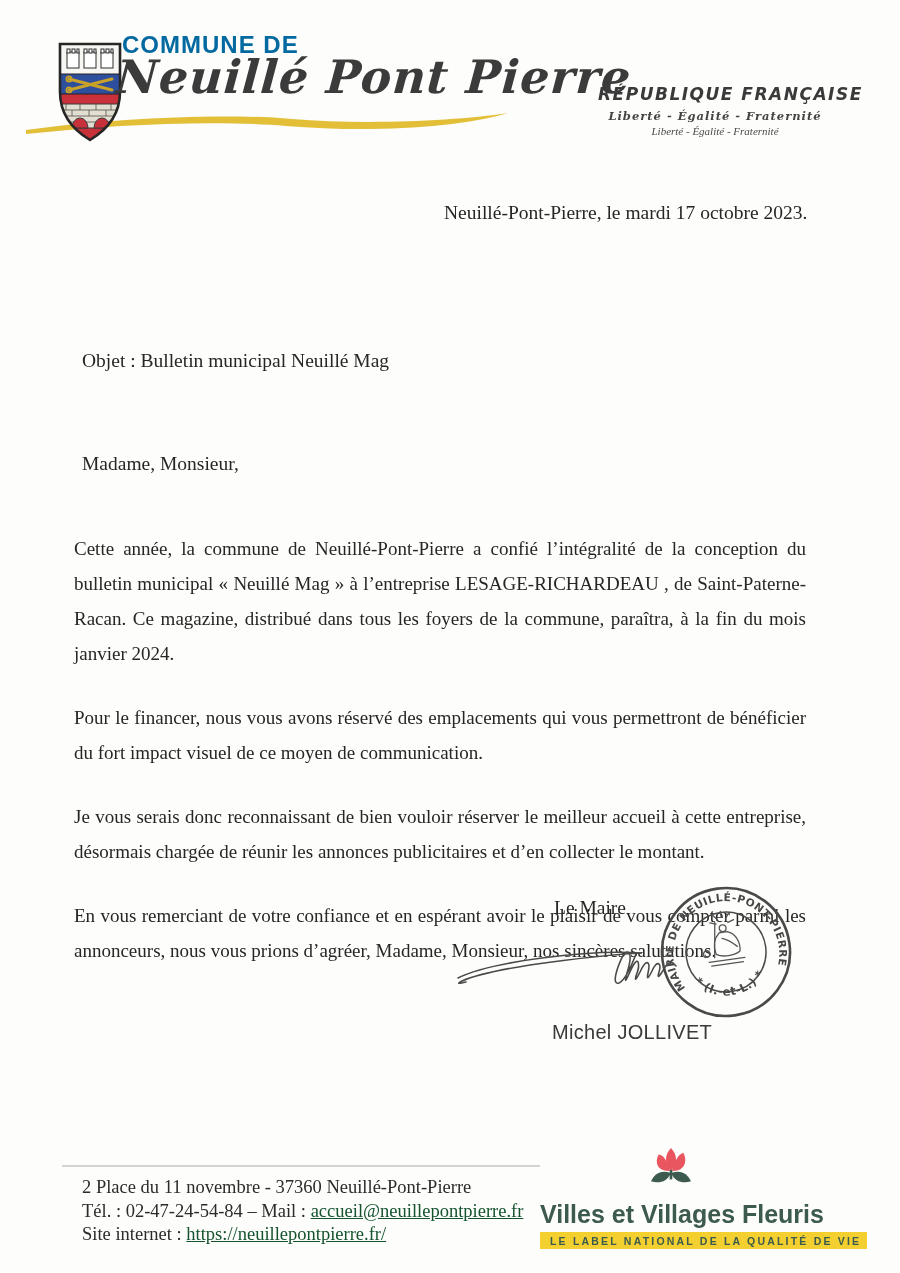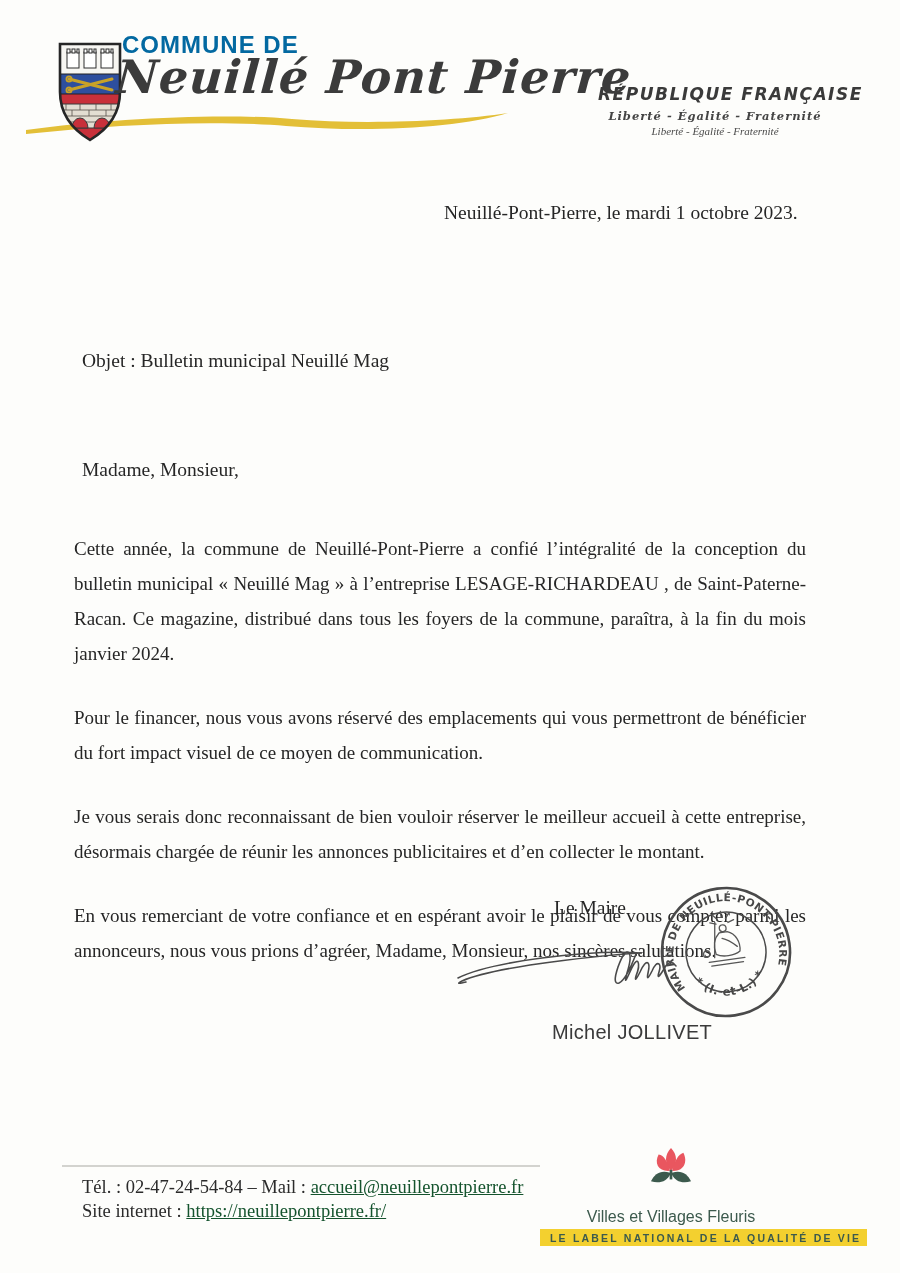--- a/index.html
+++ b/index.html
@@ -35,42 +35,42 @@
     font-size:11.5px; letter-spacing:1px; color:#444;
   }
   .motto-serif {
     margin-top:2px; font-family:"Liberation Serif", serif; font-style:italic;
     font-size:11px; color:#4a4a4a;
   }
 
   
   .dateline { left:444px; top:202px; font-size:19.5px; white-space:nowrap; }
   .objet    { left:82px;  top:350px; font-size:19.5px; }
-  .salutation { left:82px; top:453px; font-size:19.5px;margin-top:6px; }
+  .salutation { left:82px; top:453px; font-size:19.5px; }
   .body-text { left:74px; top:531px; width:732px; font-size:19px; line-height:35px; text-align:justify; }
   .body-text p { margin:0 0 29px 0; }
 
   
   .le-maire { left:554px; top:897px; font-size:19.5px; }
   .signature-svg { left:450px; top:916px; width:252px; height:84px; z-index:2; }
   .stamp-svg { left:658px; top:884px; width:136px; height:136px; transform:rotate(-8deg); z-index:1; }
   .signer-name {
     left:552px; top:1021px; font-family:Liberation Sans, sans-serif;
     font-size:20px; color:#3a3a3a; letter-spacing:0.3px;
   }
 
   
   .footer-divider { left:62px; top:1165px; width:478px; height:2px; background:#cbcbc7; opacity:.85; }
   .footer-text { left:82px; top:1176px; font-size:18.5px; line-height:23.5px; color:#2b2b2b; }
   .footer-text a { color:#14532d; text-decoration:underline; }
   .fleuris { left:540px; top:1146px; width:262px; text-align:center; }
   .fleuris-flower { width:46px; height:42px; }
   .fleuris-title {
-    margin-top:16px; font-family:"Liberation Sans", sans-serif; font-weight:400;
-    font-size:16px; color:#3c5a4d; white-space:nowrap;
+    margin-top:8px; font-family:"Liberation Sans", sans-serif; font-weight:700;
+    font-size:25px; color:#3c5a4d; white-space:nowrap;
   }
   .fleuris-bar {
     display:inline-block; margin-top:3px; padding:3px 6px 2px 10px;
     background:#f3d02f; color:#3c5a4d;
     font-family:"Liberation Sans", sans-serif; font-weight:700;
     font-size:10.5px; letter-spacing:2.2px; white-space:nowrap;
   }
 
   
   .stamp-text { font-family:"DejaVu Sans", sans-serif; font-weight:600; fill:#474747; }
@@ -143,21 +143,21 @@
 
   <div class="abs commune-label">COMMUNE DE</div>
   <div class="abs commune-name">Neuillé Pont Pierre</div>
 
   <div class="abs republique-block">
     <div class="republique-title">RÉPUBLIQUE FRANÇAISE</div>
     <div class="motto-script">Liberté - Égalité - Fraternité</div>
     <div class="motto-serif">Liberté - Égalité - Fraternité</div>
   </div>
 
-  <div class="abs dateline">Neuillé-Pont-Pierre, le mardi 1 octobre 2023.</div>
+  <div class="abs dateline">Neuillé-Pont-Pierre, le mardi 17 octobre 2023.</div>
   <div class="abs objet">Objet : Bulletin municipal Neuillé Mag</div>
   <div class="abs salutation">Madame, Monsieur,</div>
 
   <div class="abs body-text">
     <p>Cette année, la commune de Neuillé-Pont-Pierre a confié l’intégralité de la conception du bulletin municipal « Neuillé Mag » à l’entreprise LESAGE-RICHARDEAU , de Saint-Paterne-Racan. Ce magazine, distribué dans tous les foyers de la commune, paraîtra, à la fin du mois janvier 2024.</p>
     <p>Pour le financer, nous vous avons réservé des emplacements qui vous permettront de bénéficier du fort impact visuel de ce moyen de communication.</p>
     <p>Je vous serais donc reconnaissant de bien vouloir réserver le meilleur accueil à cette entreprise, désormais chargée de réunir les annonces publicitaires et d’en collecter le montant.</p>
     <p>En vous remerciant de votre confiance et en espérant avoir le plaisir de vous compter parmi les annonceurs, nous vous prions d’agréer, Madame, Monsieur, nos sincères salutations.</p>
   </div>
 
@@ -198,20 +198,21 @@
       <line x1="52" y1="80" x2="84" y2="80"></line>
       <path d="M48,64 q-4,2 -2,6 q4,2 6,-2 q0,-4 -4,-4 Z"></path>
     </g>
   </svg>
 
   <div class="abs signer-name">Michel JOLLIVET</div>
 
   <div class="abs footer-divider"></div>
 
   <div class="abs footer-text">
+    <div>2 Place du 11 novembre - 37360 Neuillé-Pont-Pierre</div>
     <div><span>Tél. : 02-47-24-54-84 – Mail : </span><a href="#">accueil@neuillepontpierre.fr</a></div>
     <div><span>Site internet : </span><a href="#">https://neuillepontpierre.fr/</a></div>
   </div>
 
   <div class="abs fleuris">
     <svg class="fleuris-flower" viewBox="0 0 48 44">
       <path d="M24,2 C17,9 17,19 24,26 C31,19 31,9 24,2 Z" fill="#e9565f"></path>
       <path d="M11,9 C6,19 11,27 23,26 C20,16 17,10 11,9 Z" fill="#e9565f"></path>
       <path d="M37,7 C42,17 37,27 25,26 C28,16 31,9 37,7 Z" fill="#e9565f"></path>
       <path d="M23,28 C13,25 7,29 3,37 C13,40 20,36 23,30 Z" fill="#3c5a4d"></path>

